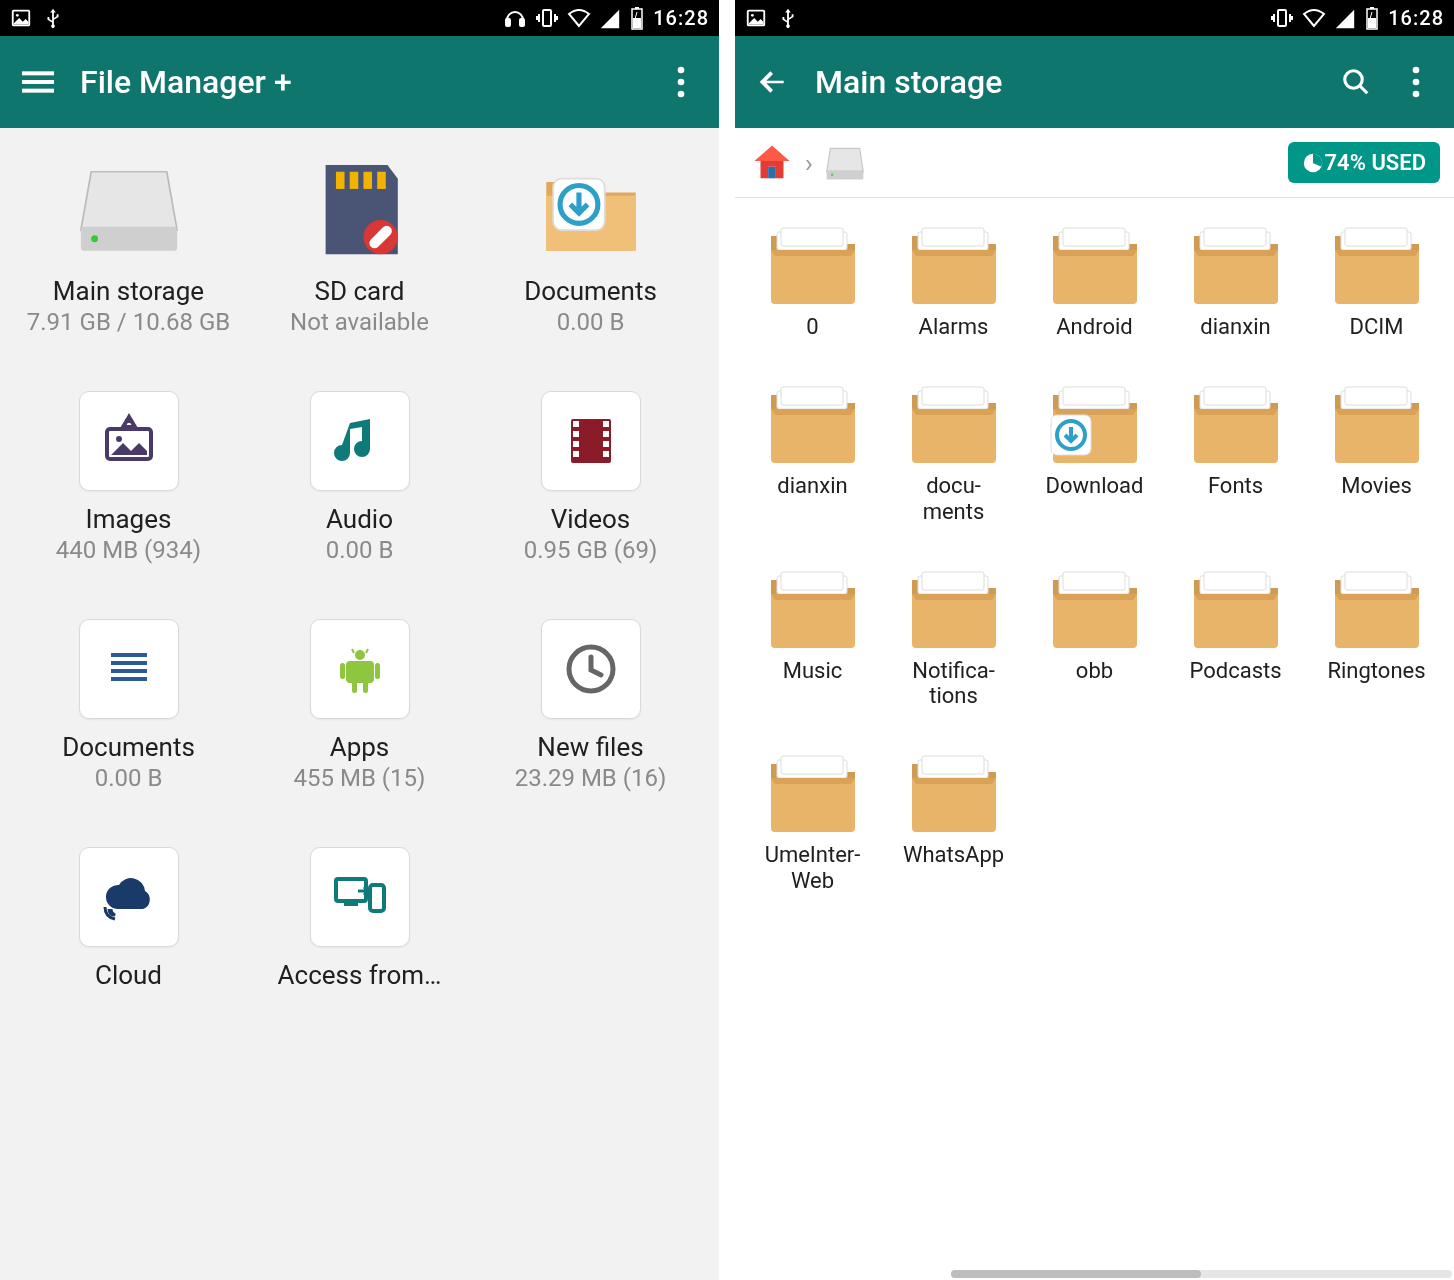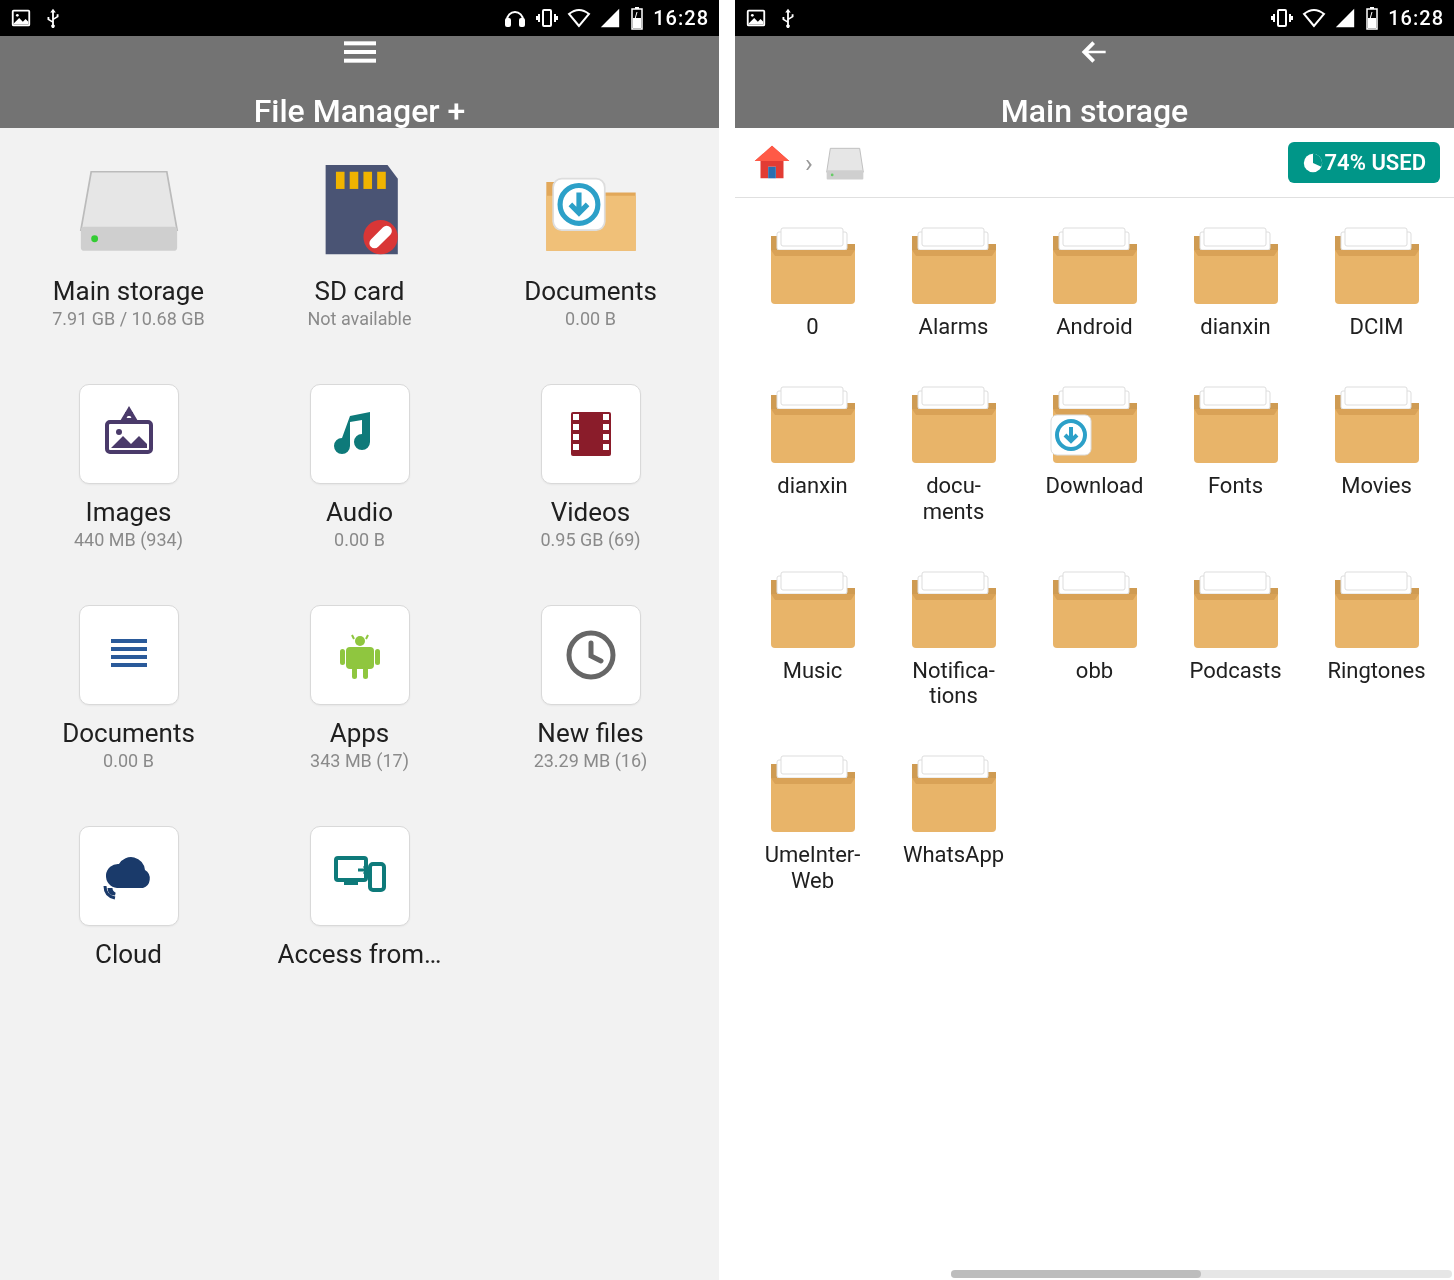--- a/index.html
+++ b/index.html
@@ -25,33 +25,32 @@
   .statusbar {
     height: 36px;
     background: #000;
     color: #fff;
     display: flex;
     align-items: center;
     padding: 0 10px;
     font-size: 20px;
   }
   .statusbar .sb-left { display: flex; gap: 10px; }
-  .statusbar .sb-right { margin-left: auto; display: flex; gap: 8px; align-items: center; }
+  .statusbar .sb-right { margin-left: auto; display: flex; gap: 8px; align-items: flex-end; }
   .statusbar .time { font-weight: 500; letter-spacing: 1px; }
 
   
   .appbar {
     height: 92px;
-    background: #737373;
+    background: #0f766e;
     color: #fff;
     display: flex;
     align-items: center;
     padding: 0 20px;
     gap: 24px;
-    flex-direction: column;
   }
   .appbar .title {
     font-size: 32px;
     font-weight: 500;
     flex: 1;
   }
   .appbar .iconbtn { width: 36px; height: 36px; display:flex; align-items:center; justify-content:center; cursor:pointer; }
 
   
   .content {
@@ -85,21 +84,21 @@
     box-shadow: 0 1px 2px rgba(0,0,0,0.05);
   }
   .tile .label {
     font-size: 26px;
     color: #202020;
     margin-top: 8px;
     text-align: center;
     white-space: nowrap;
   }
   .tile .sub {
-    font-size: 18px;
+    font-size: 24px;
     color: #8a8a8a;
     margin-top: 2px;
     text-align: center;
   }
 
   
   .breadcrumb-row {
     height: 70px;
     background: #fff;
     border-bottom: 1px solid #e0e0e0;
@@ -316,21 +315,21 @@
         </div>
         <div class="tile">
           <div class="iconwrap">
             <div class="card">
               <svg width="64" height="64" viewBox="0 0 64 64">
                 <use href="#ic-apps"></use>
               </svg>
             </div>
           </div>
           <div class="label">Apps</div>
-          <div class="sub">343 MB (17)</div>
+          <div class="sub">455 MB (15)</div>
         </div>
         <div class="tile">
           <div class="iconwrap">
             <div class="card">
               <svg width="64" height="64" viewBox="0 0 64 64">
                 <use href="#ic-clock"></use>
               </svg>
             </div>
           </div>
           <div class="label">New files</div>

